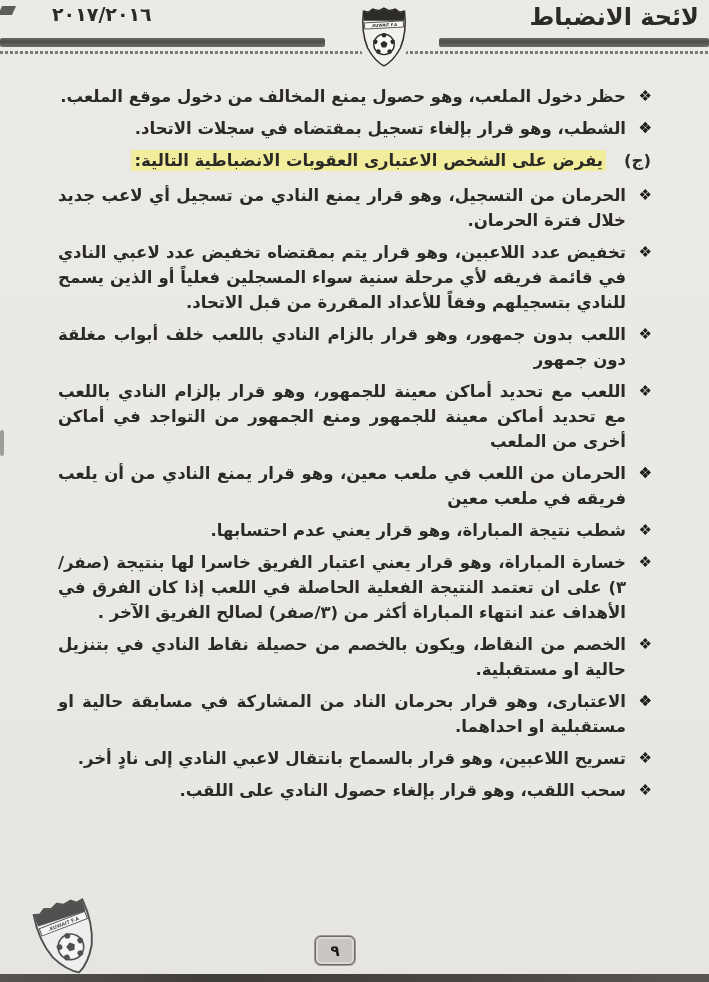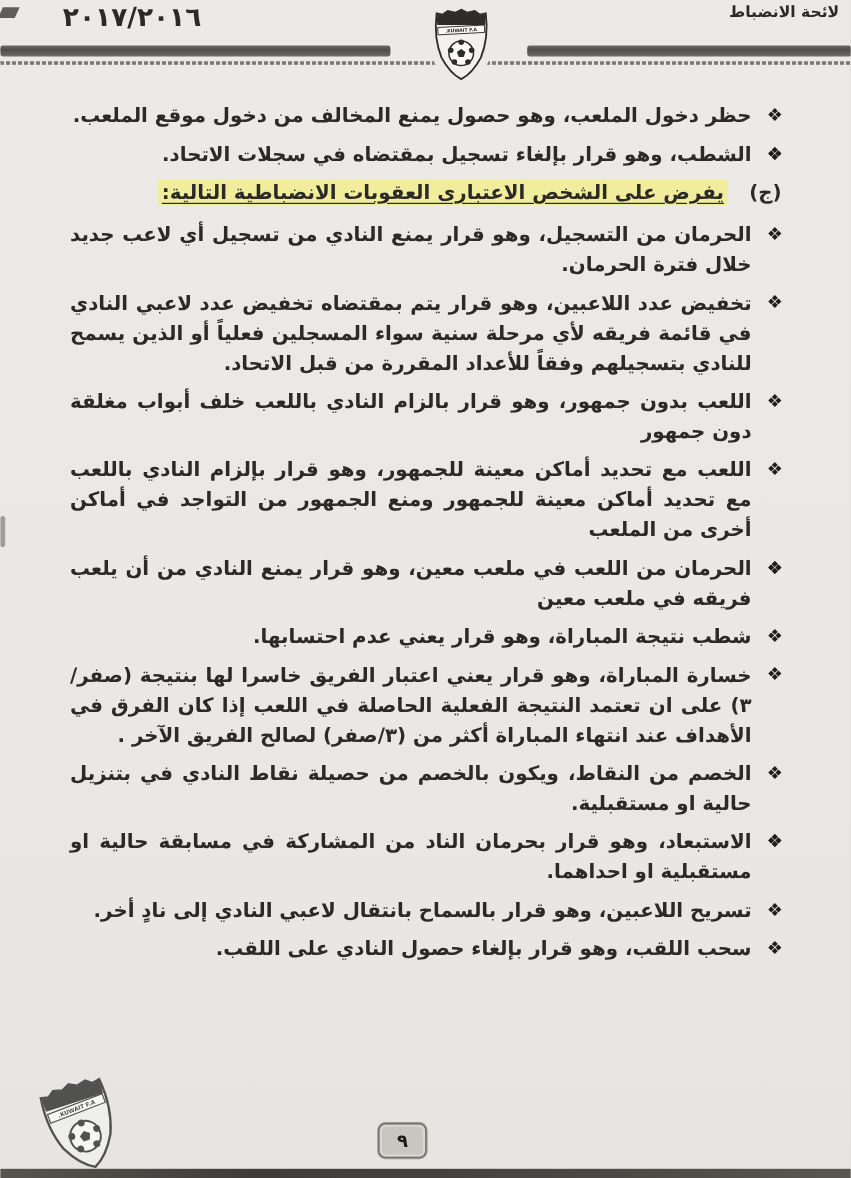--- a/index.html
+++ b/index.html
@@ -10,25 +10,25 @@
     margin:0 auto;
     background:linear-gradient(180deg,#eceae7 0%, #eae8e5 60%, #e7e5e2 100%);
     overflow:hidden;
     font-family:"DejaVu Sans", sans-serif;
     color:#2b2a27;
     direction:rtl;
   }
   
   .hdr-title {
     position:absolute; top:3px; right:10px;
-    font-size:13px; font-weight:bold; letter-spacing:0;
+    font-size:24px; font-weight:bold; letter-spacing:0;
   }
   .hdr-date {
     position:absolute; top:3px; left:52px;
-    font-size:22px; font-weight:bold;
+    font-size:19px; font-weight:bold;
     direction:rtl;
     text-align:center;
   }
   .rule-thick {
     position:absolute; top:38px; height:9px;
     background:linear-gradient(180deg,#6b6965,#4f4d4a 40%,#6f6d69);
     border-radius:2px;
   }
   .rule-thick.right { right:0; width:270px; }
   .rule-thick.left  { left:0;  width:325px; }
@@ -62,21 +62,20 @@
   }
   .marked {
     position:relative; padding-right:47px;
     font-size:16.5px; font-weight:bold; line-height:26px;
     text-align:justify;
     margin:6px 0 9px 0;
   }
   .marked .marker { position:absolute; right:2px; top:0; }
   .hl {
     background:#f2ed9c;
-    text-decoration:underline;
     text-underline-offset:3px;
     box-decoration-break:clone;
     -webkit-box-decoration-break:clone;
     padding:1px 3px;
   }
   
   .page-badge {
     position:absolute; left:315px; top:936px;
     width:40px; height:29px;
     background:#c9c6c1;
@@ -206,21 +205,21 @@
           <span class="bullet">❖</span>
           <span>الخصم من النقاط، ويكون بالخصم من حصيلة نقاط النادي في بتنزيل حالية او مستقبلية.</span>
         </li>
 
         <li>
           <span class="bullet">❖</span>
         </li>
 
         <li>
           <span class="bullet">❖</span>
-          <span>الاستبعاد، وهو قرار بحرمان الناد من المشاركة في مسابقة حالية او مستقبلية او احداهما.</span>
+          <span>الاعتبارى، وهو قرار بحرمان الناد من المشاركة في مسابقة حالية او مستقبلية او احداهما.</span>
         </li>
 
         <li>
           <span class="bullet">❖</span>
           <span>تسريح اللاعبين، وهو قرار بالسماح بانتقال لاعبي النادي إلى نادٍ أخر.</span>
         </li>
 
         <li>
           <span class="bullet">❖</span>
           <span>سحب اللقب، وهو قرار بإلغاء حصول النادي على اللقب.</span>

